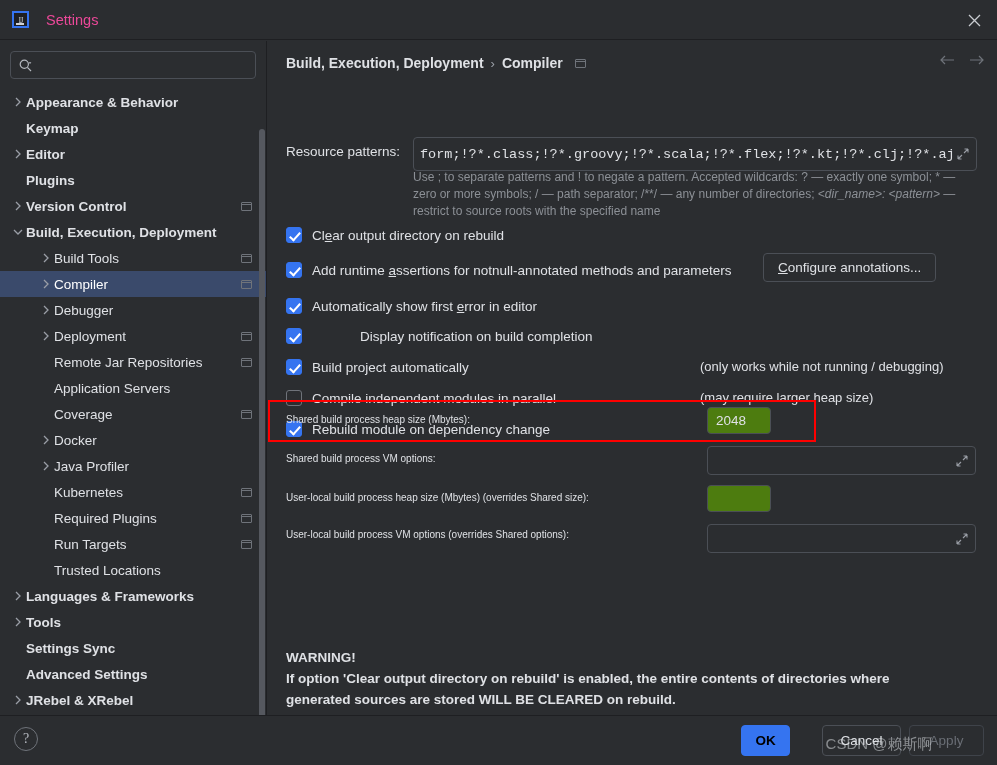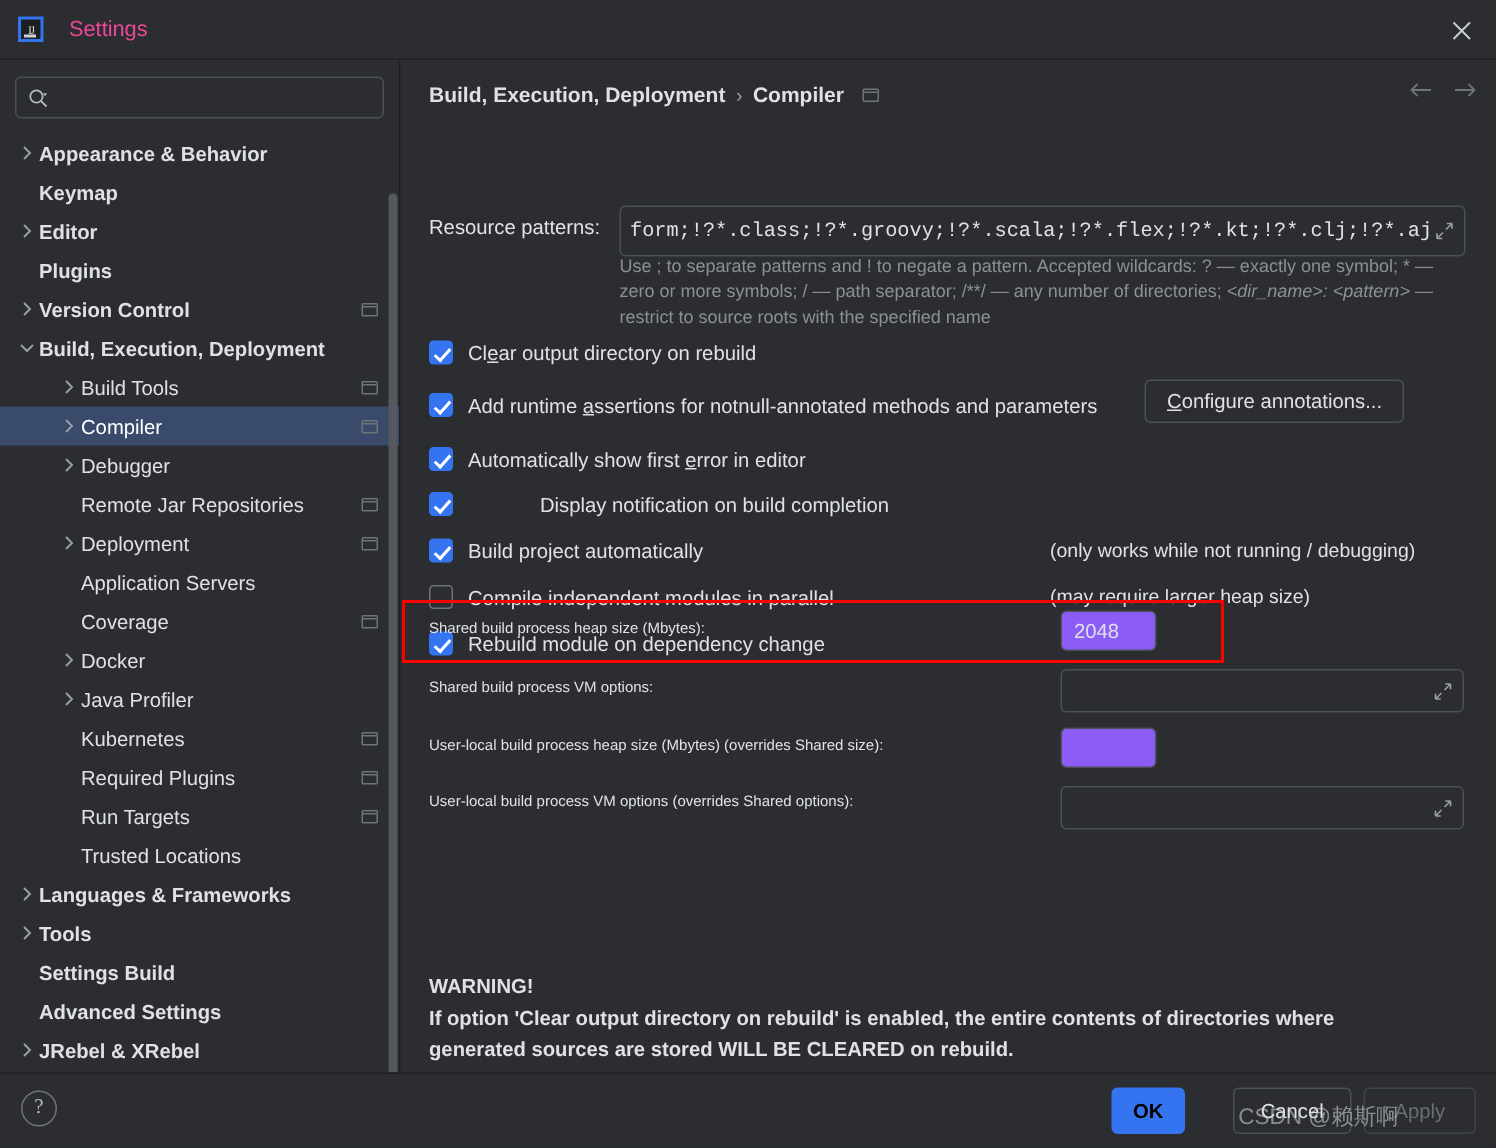--- a/index.html
+++ b/index.html
@@ -318,21 +318,21 @@
     left: 19px;
     font-size: 10px;
     color: #dfe1e5;
     white-space: nowrap;
   }
   .small-input {
     position: absolute;
     height: 27px;
     border: 1px solid #4b4f56;
     border-radius: 4px;
-    background: #8b5cf6;
+    background: #4d7c0f;
     color: #dfe1e5;
     font-family: "Liberation Sans", sans-serif;
     font-size: 13.5px;
     padding: 0 8px;
     outline: none;
   }
   .wide-input-wrap {
     position: absolute;
     height: 29px;
     border: 1px solid #4b4f56;
@@ -524,34 +524,34 @@
         </div>
         <div class="tree-row" style="padding-left: 38px;">
           <span class="arrow">
             <svg width="8" height="10" viewBox="0 0 8 10">
               <path d="M2 1 L6 5 L2 9" stroke="#9a9ea6" stroke-width="1.3" fill="none"></path>
             </svg>
           </span>
           <span class="tree-label">Debugger</span>
         </div>
         <div class="tree-row" style="padding-left: 38px;">
+          <span class="arrow">
+            <svg width="8" height="10" viewBox="0 0 8 10">
+              <path d="M2 1 L6 5 L2 9" stroke="#9a9ea6" stroke-width="1.3" fill="none"></path>
+            </svg>
+          </span>
+          <span class="tree-label">Deployment</span>
+          <span class="badge-icon"></span>
+        </div>
+        <div class="tree-row" style="padding-left: 38px;">
           <span class="arrow"></span>
           <span class="tree-label">Remote Jar Repositories</span>
           <span class="badge-icon"></span>
         </div>
         <div class="tree-row" style="padding-left: 38px;">
-          <span class="arrow">
-            <svg width="8" height="10" viewBox="0 0 8 10">
-              <path d="M2 1 L6 5 L2 9" stroke="#9a9ea6" stroke-width="1.3" fill="none"></path>
-            </svg>
-          </span>
-          <span class="tree-label">Deployment</span>
-          <span class="badge-icon"></span>
-        </div>
-        <div class="tree-row" style="padding-left: 38px;">
           <span class="arrow"></span>
           <span class="tree-label">Application Servers</span>
         </div>
         <div class="tree-row" style="padding-left: 38px;">
           <span class="arrow"></span>
           <span class="tree-label">Coverage</span>
           <span class="badge-icon"></span>
         </div>
         <div class="tree-row" style="padding-left: 38px;">
           <span class="arrow">
@@ -599,21 +599,21 @@
         <div class="tree-row bold" style="padding-left: 10px;">
           <span class="arrow">
             <svg width="8" height="10" viewBox="0 0 8 10">
               <path d="M2 1 L6 5 L2 9" stroke="#9a9ea6" stroke-width="1.3" fill="none"></path>
             </svg>
           </span>
           <span class="tree-label">Tools</span>
         </div>
         <div class="tree-row bold" style="padding-left: 10px;">
           <span class="arrow"></span>
-          <span class="tree-label">Settings Build</span>
+          <span class="tree-label">Settings Sync</span>
         </div>
         <div class="tree-row bold" style="padding-left: 10px;">
           <span class="arrow"></span>
           <span class="tree-label">Advanced Settings</span>
         </div>
         <div class="tree-row bold" style="padding-left: 10px;">
           <span class="arrow">
             <svg width="8" height="10" viewBox="0 0 8 10">
               <path d="M2 1 L6 5 L2 9" stroke="#9a9ea6" stroke-width="1.3" fill="none"></path>
             </svg>

